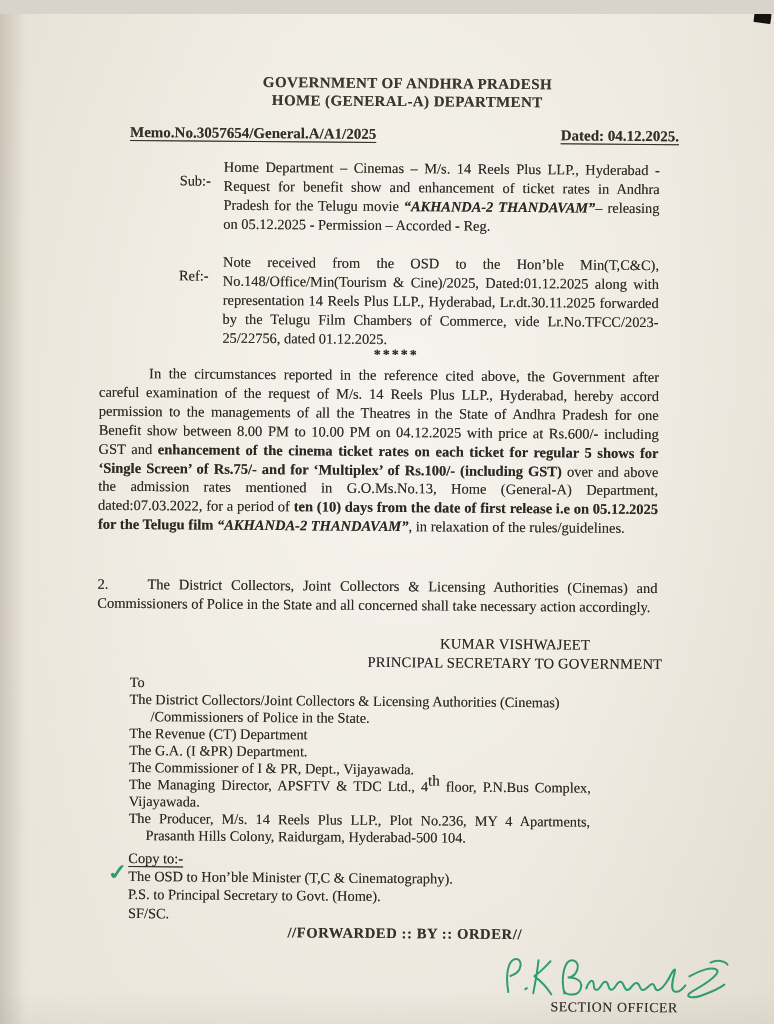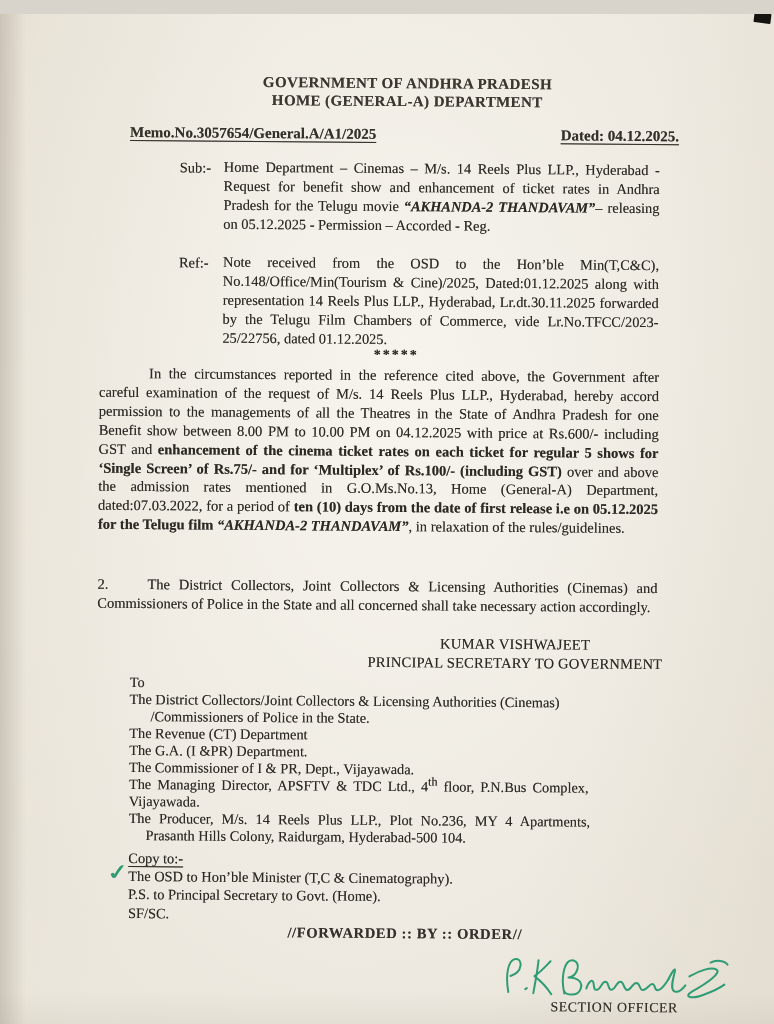--- a/index.html
+++ b/index.html
@@ -25,21 +25,21 @@
 
   .artifact{position:absolute;top:-1px;right:3px;width:17px;height:10px;background:#15130f;
     transform:rotate(7deg);border-radius:1px;z-index:3;}
 
   .hdr{left:34px;right:0;top:60px;text-align:center;font-weight:bold;color:#3b362e;
     font-size:15px;line-height:18px;letter-spacing:.4px;}
   .memo-row{top:112px;left:127px;right:98px;display:flex;justify-content:space-between;
     font-size:15px;font-weight:bold;color:#333029;}
 
   .hang{width:436px;font-size:14.4px;line-height:18.9px;}
-  .hang-label{position:absolute;left:-44px;top:1px;}
+  .hang-label{position:absolute;left:-44px;top:14px;}
   .hang p{margin:0;}
   .block-sub{top:145px;left:221px;}
   .block-ref{top:240px;left:221px;}
 
   .stars{top:333px;left:0;right:0;text-align:center;padding-left:16px;
     font-size:14px;letter-spacing:2px;font-weight:bold;}
 
   .bodypara{margin:0;font-size:14.5px;line-height:18.9px;width:560px;left:98px;}
   .para1{top:352px;text-indent:50px;}
   .para2{top:563px;}
@@ -47,21 +47,21 @@
 
   .signatory{top:620px;left:360px;width:312px;text-align:center;
     font-size:14.6px;line-height:18.5px;letter-spacing:.2px;}
 
   .toblock{top:662px;left:131px;width:545px;font-size:14.3px;line-height:17.0px;}
   .toblock div{white-space:nowrap;}
   .ind21{padding-left:21px;}
   .ind17{padding-left:17px;}
   .ws1{word-spacing:2.5px;}
   .ws2{word-spacing:4.5px;}
-  sup{font-size:12px;vertical-align:super;line-height:0;}
+  sup{font-size:15px;vertical-align:super;line-height:0;}
 
   .copyblock{top:837px;left:131px;font-size:14.4px;line-height:18.2px;}
   .copy-item1{position:relative;}
   .tick{position:absolute;left:-19px;top:-4px;color:#2f9c74;font-size:20px;
     font-weight:bold;transform:rotate(-8deg) scaleX(1.25);text-shadow:none;}
 
   .fwd{top:911px;left:0;right:0;text-align:center;padding-left:42px;
     font-size:14.6px;font-weight:bold;letter-spacing:.6px;color:#35312a;}
 
   .sigblock{top:933px;left:496px;width:244px;text-align:center;}

